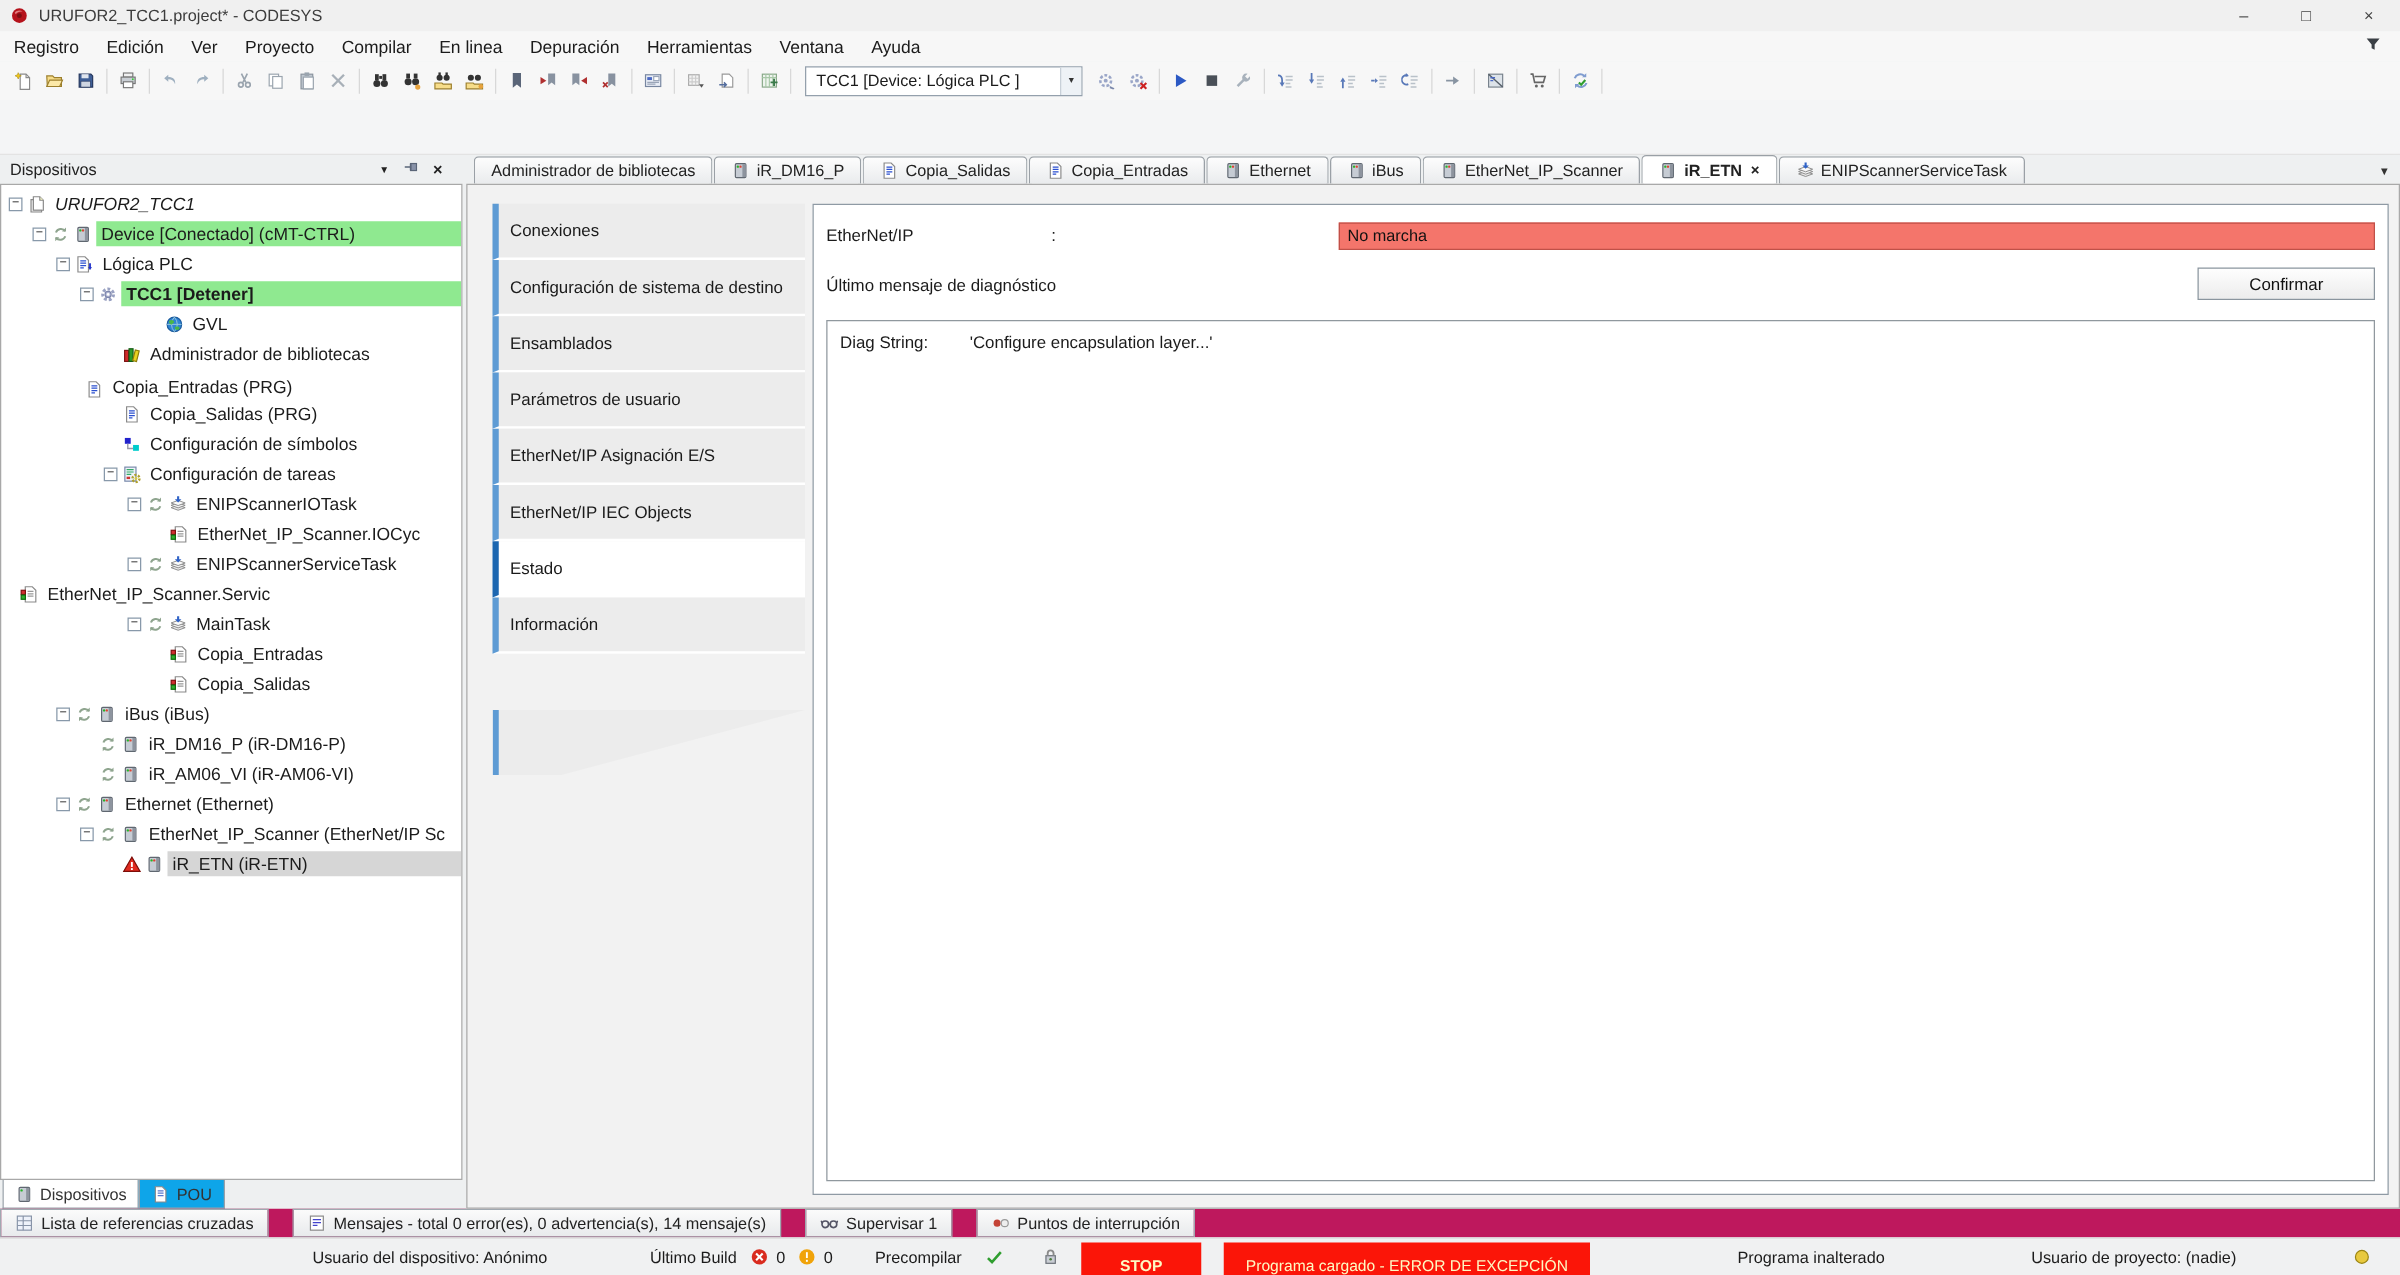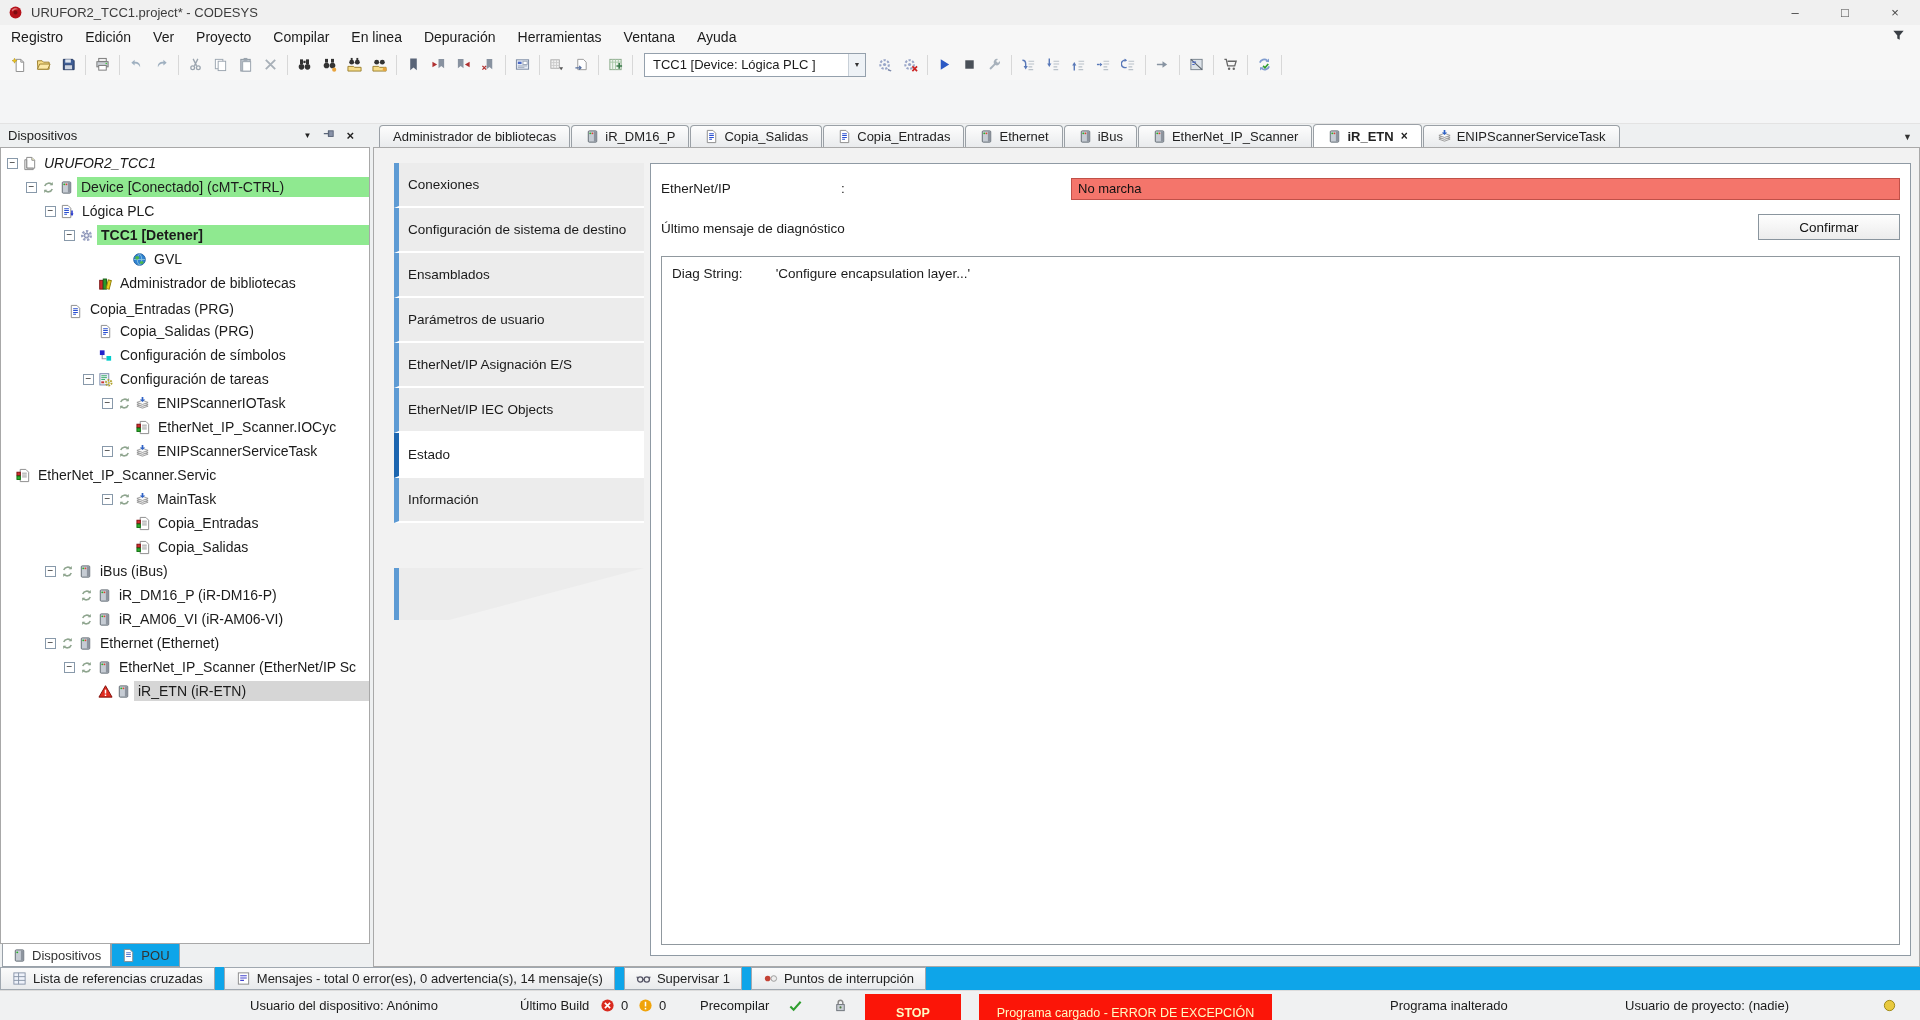--- a/index.html
+++ b/index.html
@@ -56,21 +56,21 @@
 .cat{background:#ececec;border-left:5px solid var(--accent-blue);border-bottom:2px solid #fff;min-height:45px;display:flex;align-items:center;padding:4px 9px;font-size:13.5px;color:#1a1a1a}
 .cat.sel{background:#fff;border-left-color:var(--accent-blue-selected)}
 .cat-tail{position:absolute;left:20px;top:420px;width:250px;height:52px;background:#ececec;border-left:5px solid var(--accent-blue);clip-path:polygon(0 0,100% 0,22% 100%,0 100%)}
 .form{position:absolute;left:276px;top:15px;right:8px;bottom:10px;background:#fff;border:1px solid #8f9aa4}
 .f-label{position:absolute;font-size:13.5px;white-space:nowrap}
 .f-status{position:absolute;left:420px;right:10px;top:14px;height:22px;background:var(--status-error-bg);border:1px solid #c05048;font-size:13px;padding:2px 6px;color:#111}
 .f-btn{position:absolute;right:10px;top:50px;width:142px;height:26px;border:1px solid #8a959e;background:linear-gradient(#fefefe,#ececec);font-size:13.5px;font-family:inherit;color:#111}
 .f-diagbox{position:absolute;left:10px;right:10px;top:92px;bottom:10px;border:1px solid #90989e;padding:9px 10px;font-size:13.5px}
 .f-diag-label{display:inline-block;width:100px}
 
-.msgbar{height:23px;background:#0ea5e9;display:flex;gap:9px}
+.msgbar{height:23px;background:#be185d;display:flex;gap:19px}
 .mbtn{display:inline-flex;align-items:center;gap:6px;padding:0 11px;border:1px solid #a0a8b0;background:linear-gradient(#fbfbfb,#e8eaec);font-size:13px;color:#222;white-space:nowrap}
 
 .statusbar{height:30px;background:#f0f1f2;position:relative;border-top:1px solid #dcdcdc;font-size:13px}
 .sb-text{position:absolute;top:7px;white-space:nowrap}
 .sb-ic{position:absolute;top:7px}
 .sb-red{position:absolute;top:3px;height:38px;background:var(--statusbar-red);color:#fef9c3;display:flex;align-items:center;justify-content:center;font-size:12.5px;white-space:nowrap}
 #sb-stop{font-weight:bold}
 </style>
 </head>
 <body>

